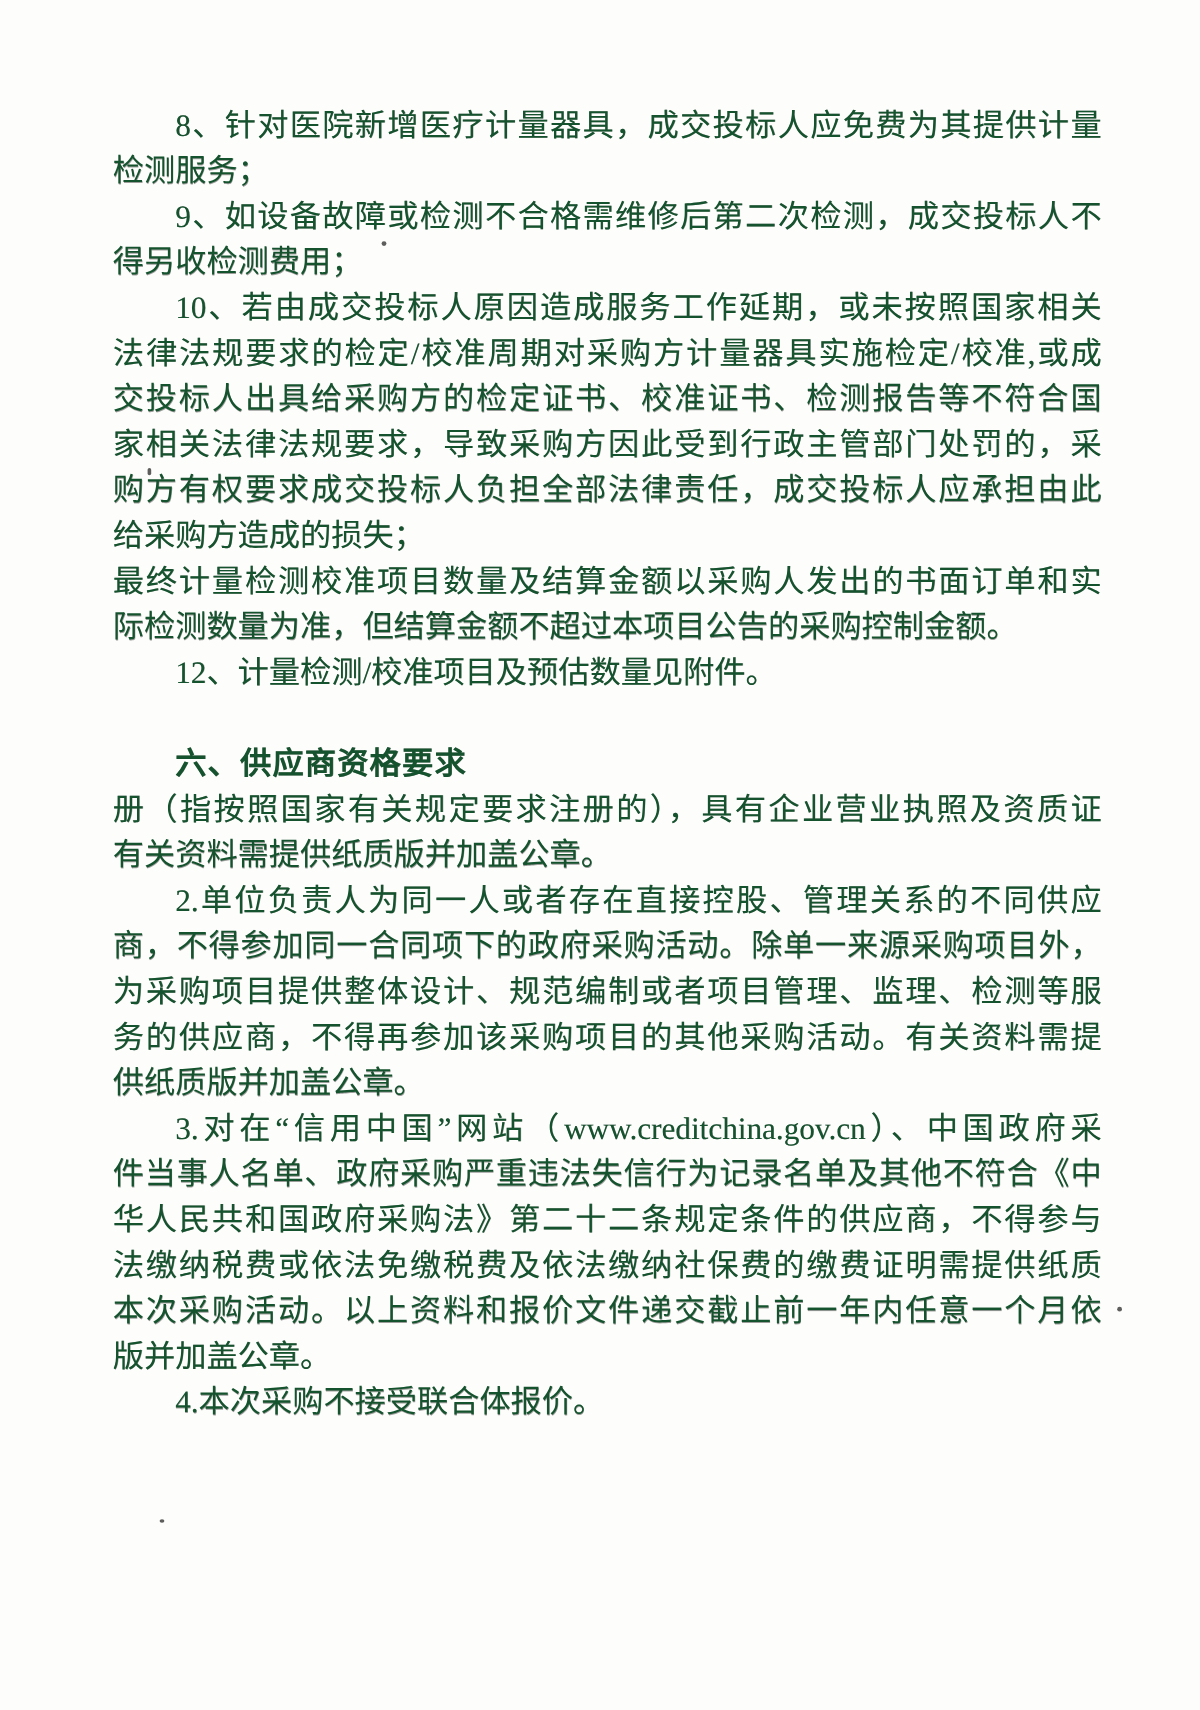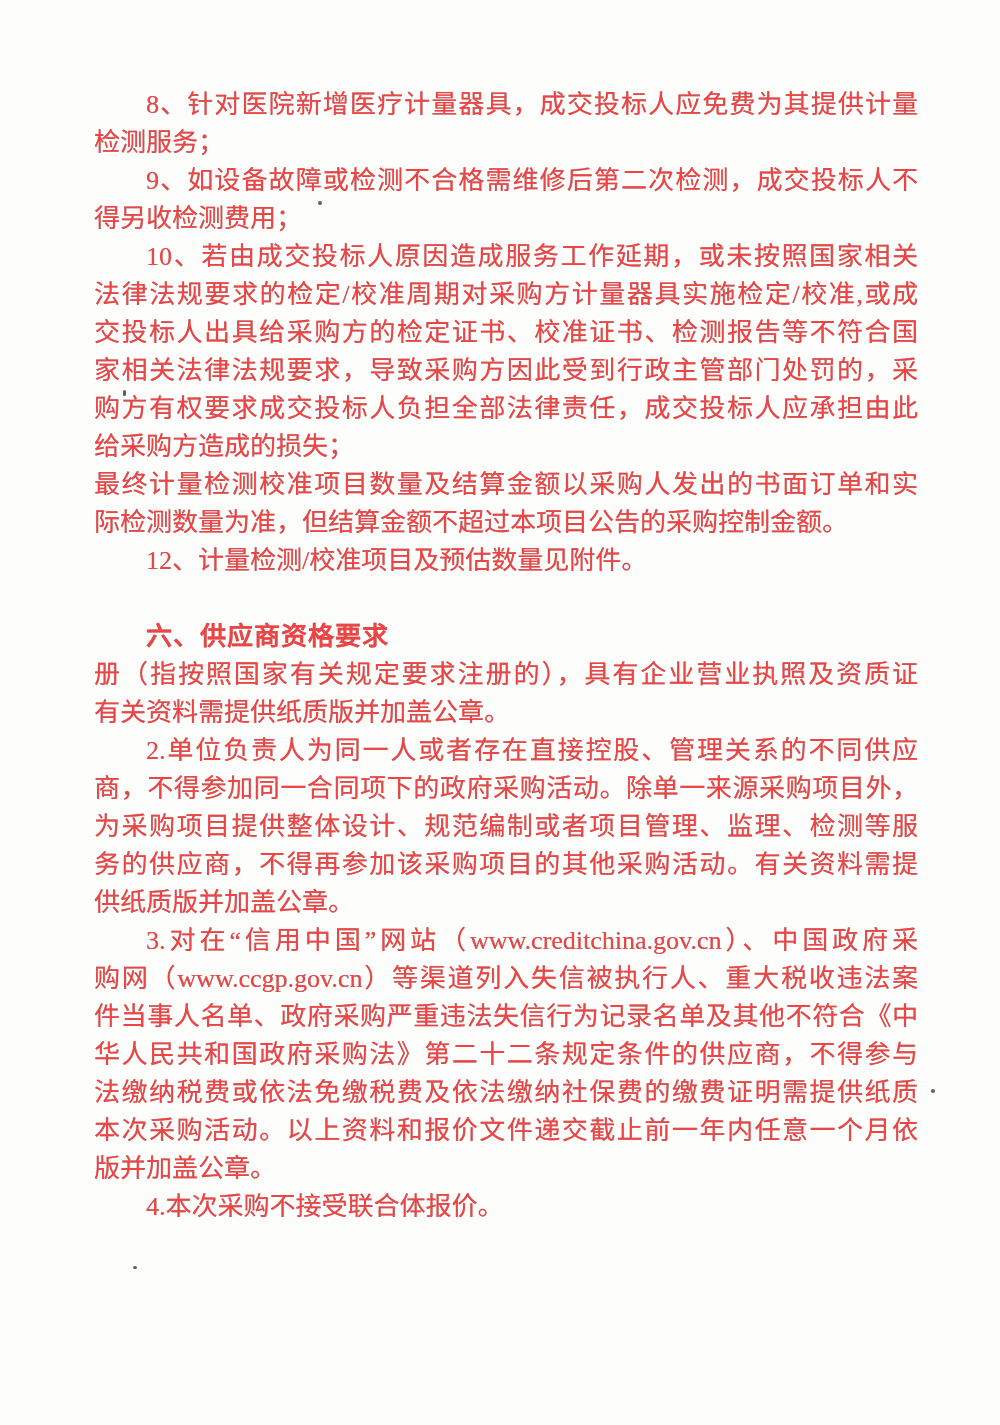--- a/index.html
+++ b/index.html
@@ -13,21 +13,21 @@
     height: 1425px;
     background: #fdfdfc;
     overflow: hidden;
     font-family: "Liberation Serif", "DejaVu Serif", serif;
   }
   .doc-body {
     position: absolute;
     left: 94px;
     top: 86px;
     width: 824px;
-    color: #ef4444;
+    color: #14532d;
     font-size: 26px;
     text-shadow: 0.3px 0.3px 0.4px rgba(0,0,0,0.38);
   }
   .line {
     height: 38px;
     line-height: 38px;
     text-align: justify;
     text-align-last: justify;
     overflow: hidden;
     white-space: nowrap;
@@ -83,21 +83,20 @@
       <div class="line blank"></div>
       <div class="line heading first last">六、供应商资格要求</div>
       <div class="line justified">册（指按照国家有关规定要求注册的），具有企业营业执照及资质证</div>
       <div class="line last">有关资料需提供纸质版并加盖公章。</div>
       <div class="line first justified">2.单位负责人为同一人或者存在直接控股、管理关系的不同供应</div>
       <div class="line justified">商，不得参加同一合同项下的政府采购活动。除单一来源采购项目外，</div>
       <div class="line justified">为采购项目提供整体设计、规范编制或者项目管理、监理、检测等服</div>
       <div class="line justified">务的供应商，不得再参加该采购项目的其他采购活动。有关资料需提</div>
       <div class="line last">供纸质版并加盖公章。</div>
       <div class="line first justified">3.对在“信用中国”网站（www.creditchina.gov.cn）、中国政府采</div>
-      <div class="line justified">购网（www.ccgp.gov.cn）等渠道列入失信被执行人、重大税收违法案</div>
       <div class="line justified">件当事人名单、政府采购严重违法失信行为记录名单及其他不符合《中</div>
       <div class="line justified">华人民共和国政府采购法》第二十二条规定条件的供应商，不得参与</div>
       <div class="line justified">法缴纳税费或依法免缴税费及依法缴纳社保费的缴费证明需提供纸质</div>
       <div class="line justified">本次采购活动。以上资料和报价文件递交截止前一年内任意一个月依</div>
       <div class="line last">版并加盖公章。</div>
       <div class="line first last">4.本次采购不接受联合体报价。</div>
     </div>
   <div class="speck s1"></div>
   <div class="speck s2"></div>
   <div class="speck s3"></div>

